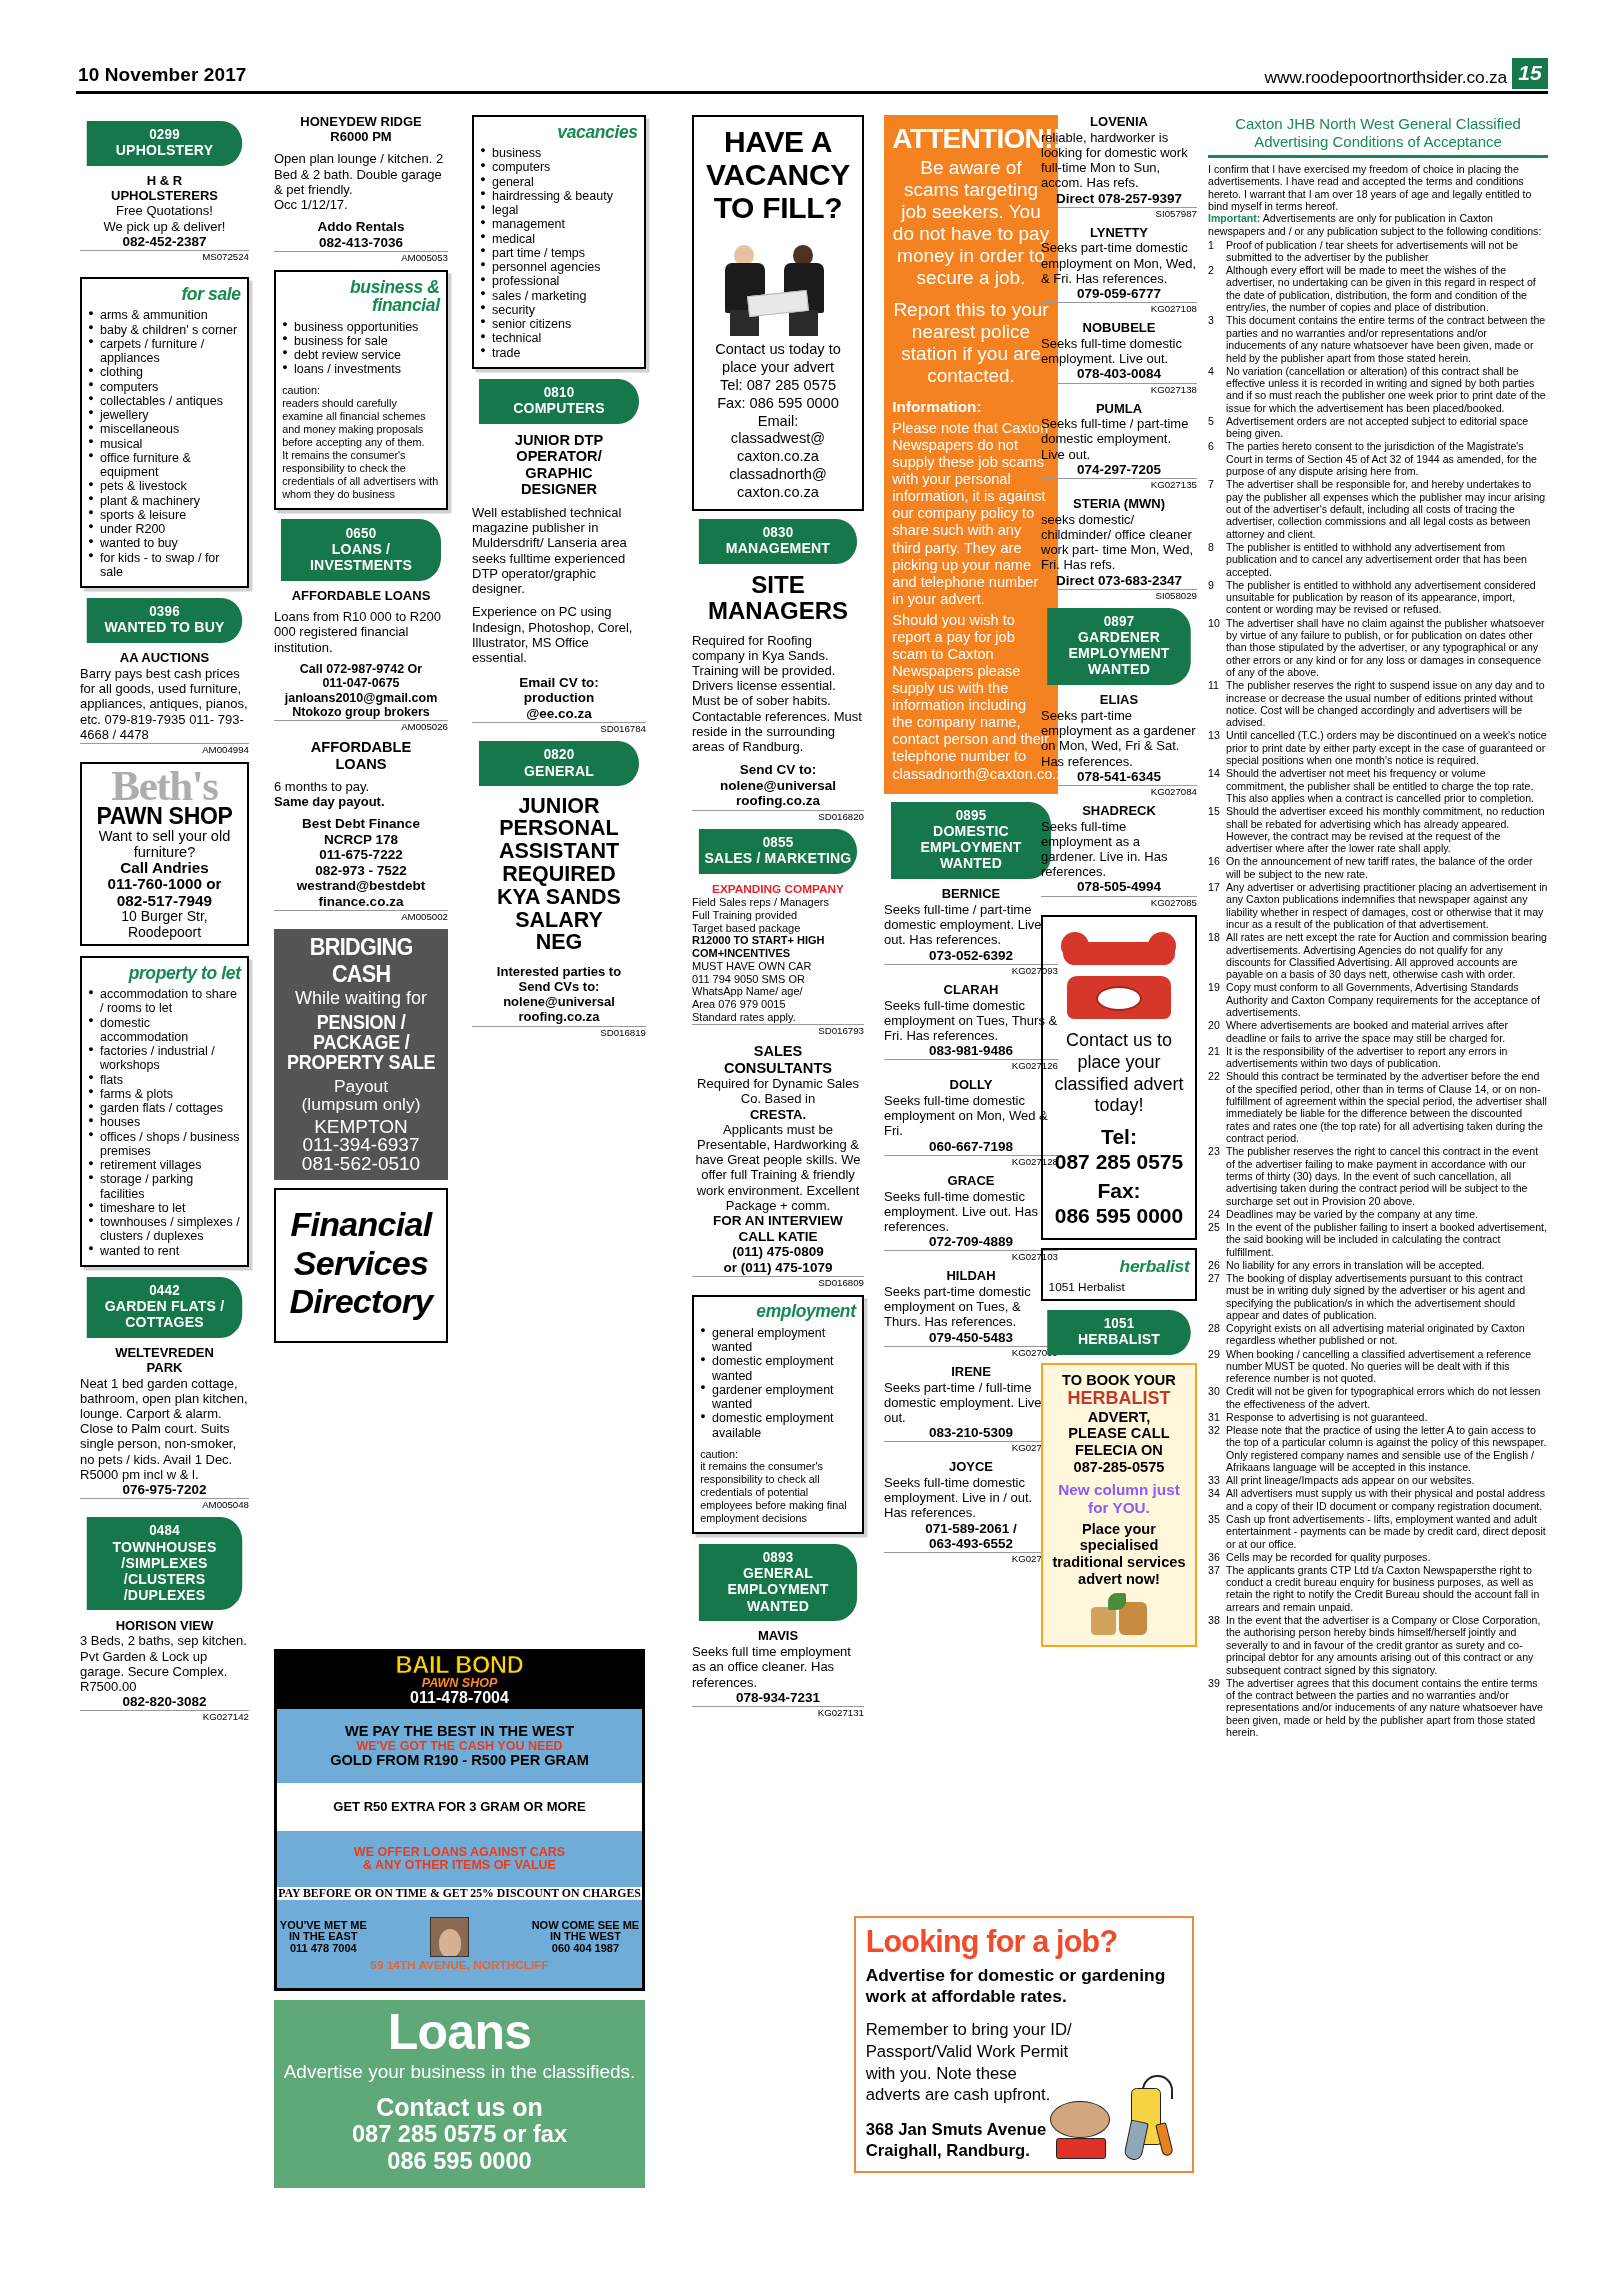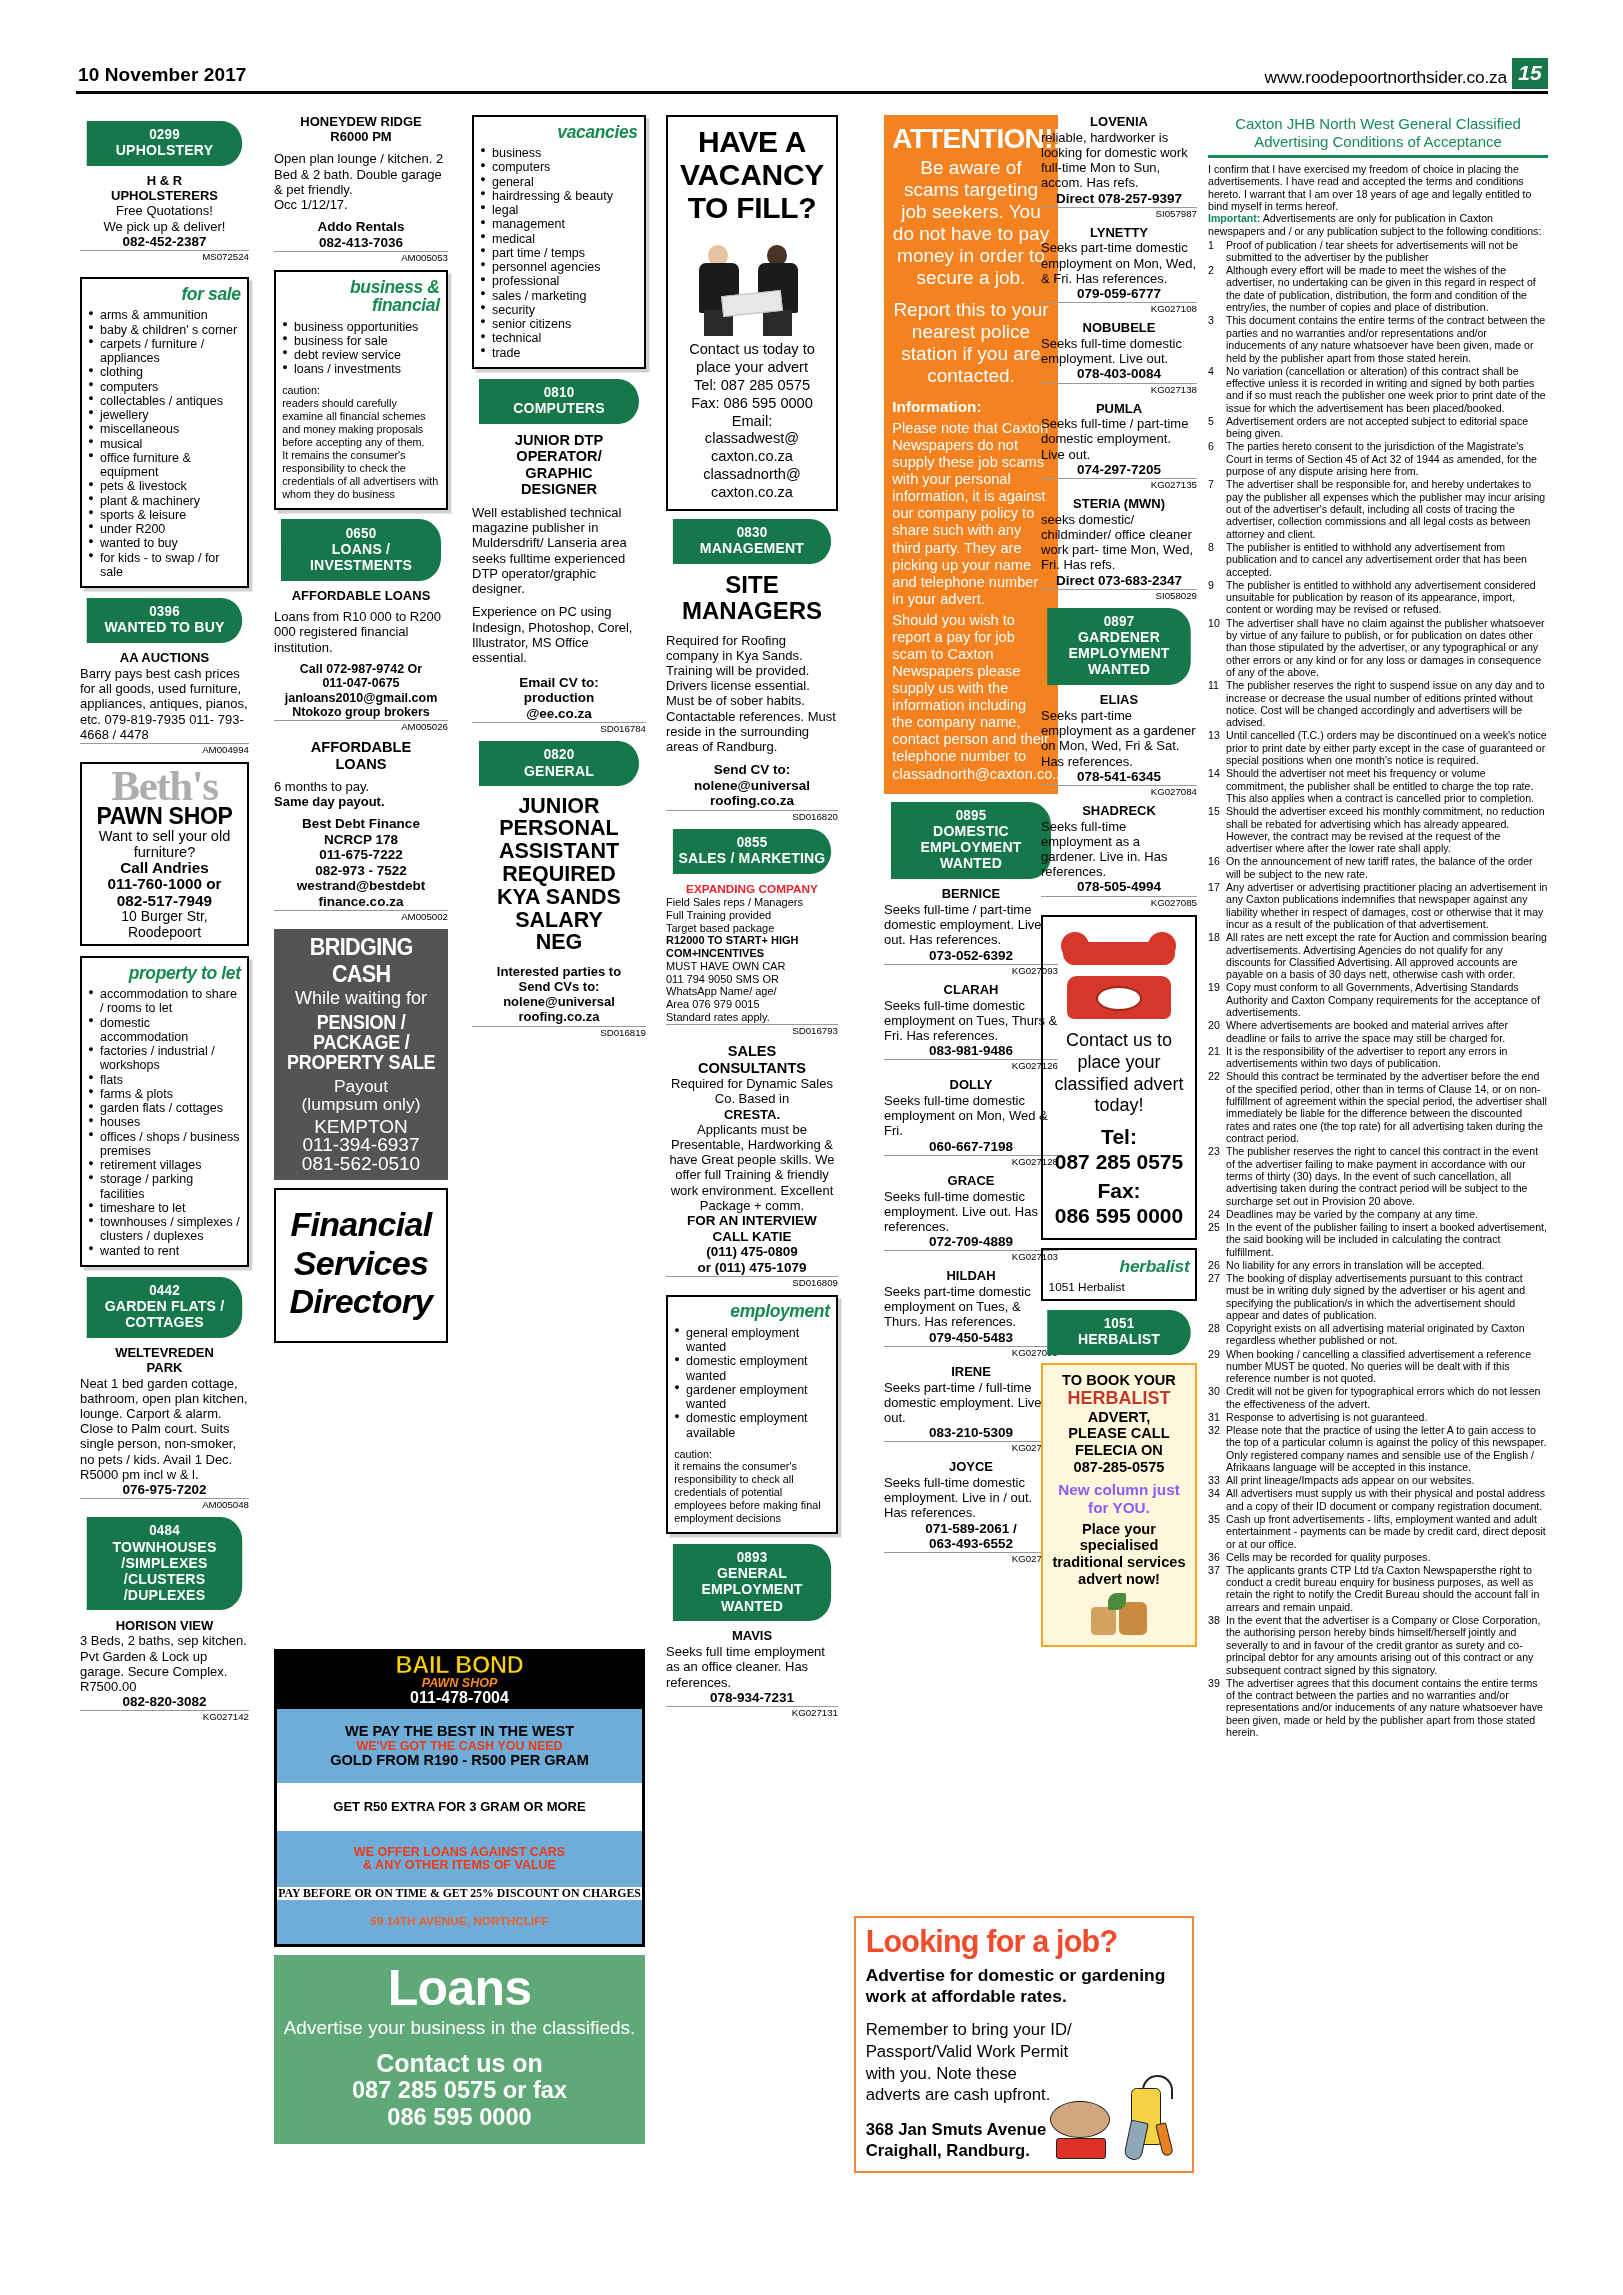--- a/index.html
+++ b/index.html
@@ -22,21 +22,21 @@
     background:#15774A; color:#fff; font-size:21px; font-weight:bold;
     display:flex; align-items:center; justify-content:center; font-style:italic;
   }
   .rule { position:absolute; left:76px; top:91px; width:1472px; height:2.8px; background:#000; }
 
   
   .col { position:absolute; top:115px; }
   .c1 { left:80px;  width:169px; }
   .c2 { left:274px;  width:174px; }
   .c3 { left:472px;  width:174px; }
-  .c4 { left:666px;  width:172px; }
+  .c4 { left:692px;  width:172px; }
   .c5 { left:884px; width:174px; }
   .c6 { left:1041px; width:156px; }
   .c7 { left:1208px; width:340px; }
 
   
   .catbar {
     background:#15774A; color:#fff;
     border-radius:0 23.6px 23.6px 0;
     text-align:center; padding:6.2px 4.2px 7.6px;
     margin:5.6px 0 8.3px;
@@ -430,20 +430,33 @@
         <div class="r2">WE'VE GOT THE CASH YOU NEED</div>
         <div class="r1">GOLD FROM R190 - R500 PER GRAM</div>
       </div>
       <div class="white">GET R50 EXTRA FOR 3 GRAM OR MORE</div>
       <div class="blue">
         <div class="r2" style="white-space:pre-line">WE OFFER LOANS AGAINST CARS
 &amp; ANY OTHER ITEMS OF VALUE</div>
       </div>
       <div class="blk">PAY BEFORE OR ON TIME &amp; GET 25% DISCOUNT ON CHARGES</div>
       <div class="blue">
+        <div class="two">
+          <div class="sideL">
+            <div style="white-space:pre-line">YOU'VE MET ME
+IN THE EAST</div>
+            <div>011 478 7004</div>
+          </div>
+          <div class="face"></div>
+          <div class="sideR">
+            <div style="white-space:pre-line">NOW COME SEE ME
+IN THE WEST</div>
+            <div>060 404 1987</div>
+          </div>
+        </div>
         <div class="addr">59 14TH AVENUE, NORTHCLIFF</div>
       </div>
     </div>
 
     <div class="loanspromo">
       <div class="big">Loans</div>
       <div class="sub">Advertise your business in the classifieds.</div>
       <div class="cta">Contact us on</div>
       <div class="num">087 285 0575 or fax</div>
       <div class="num">086 595 0000</div>

